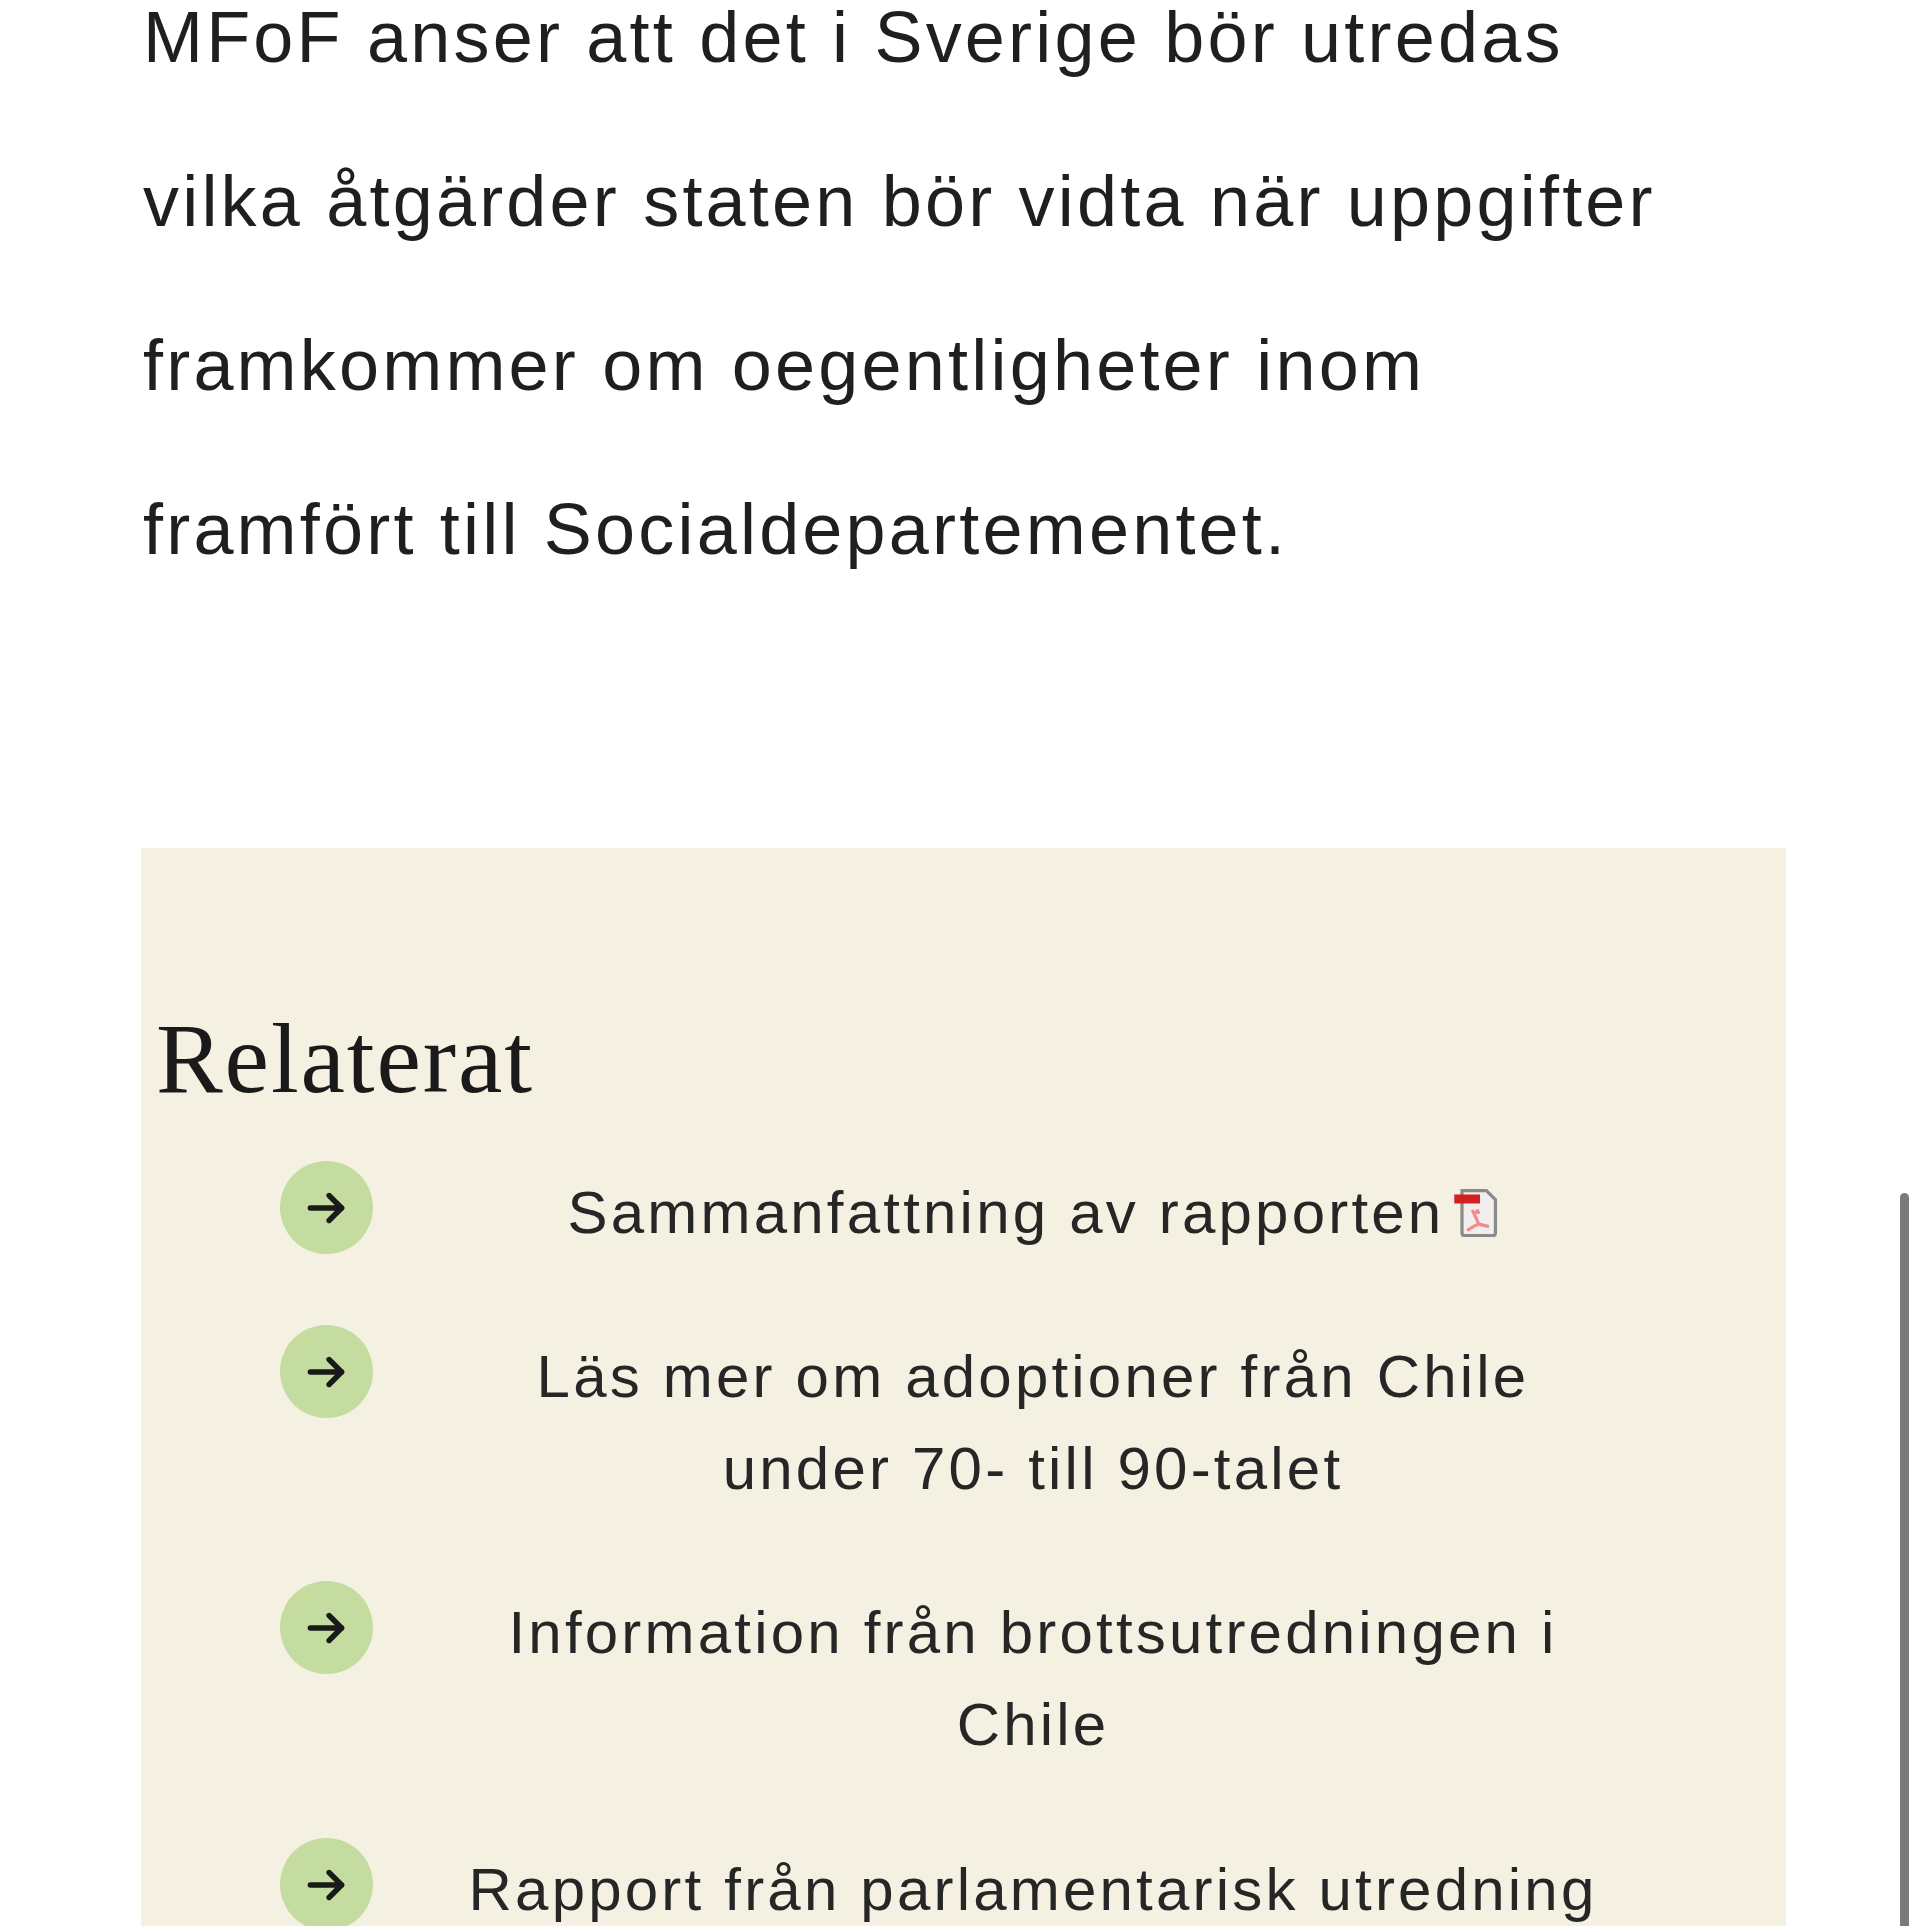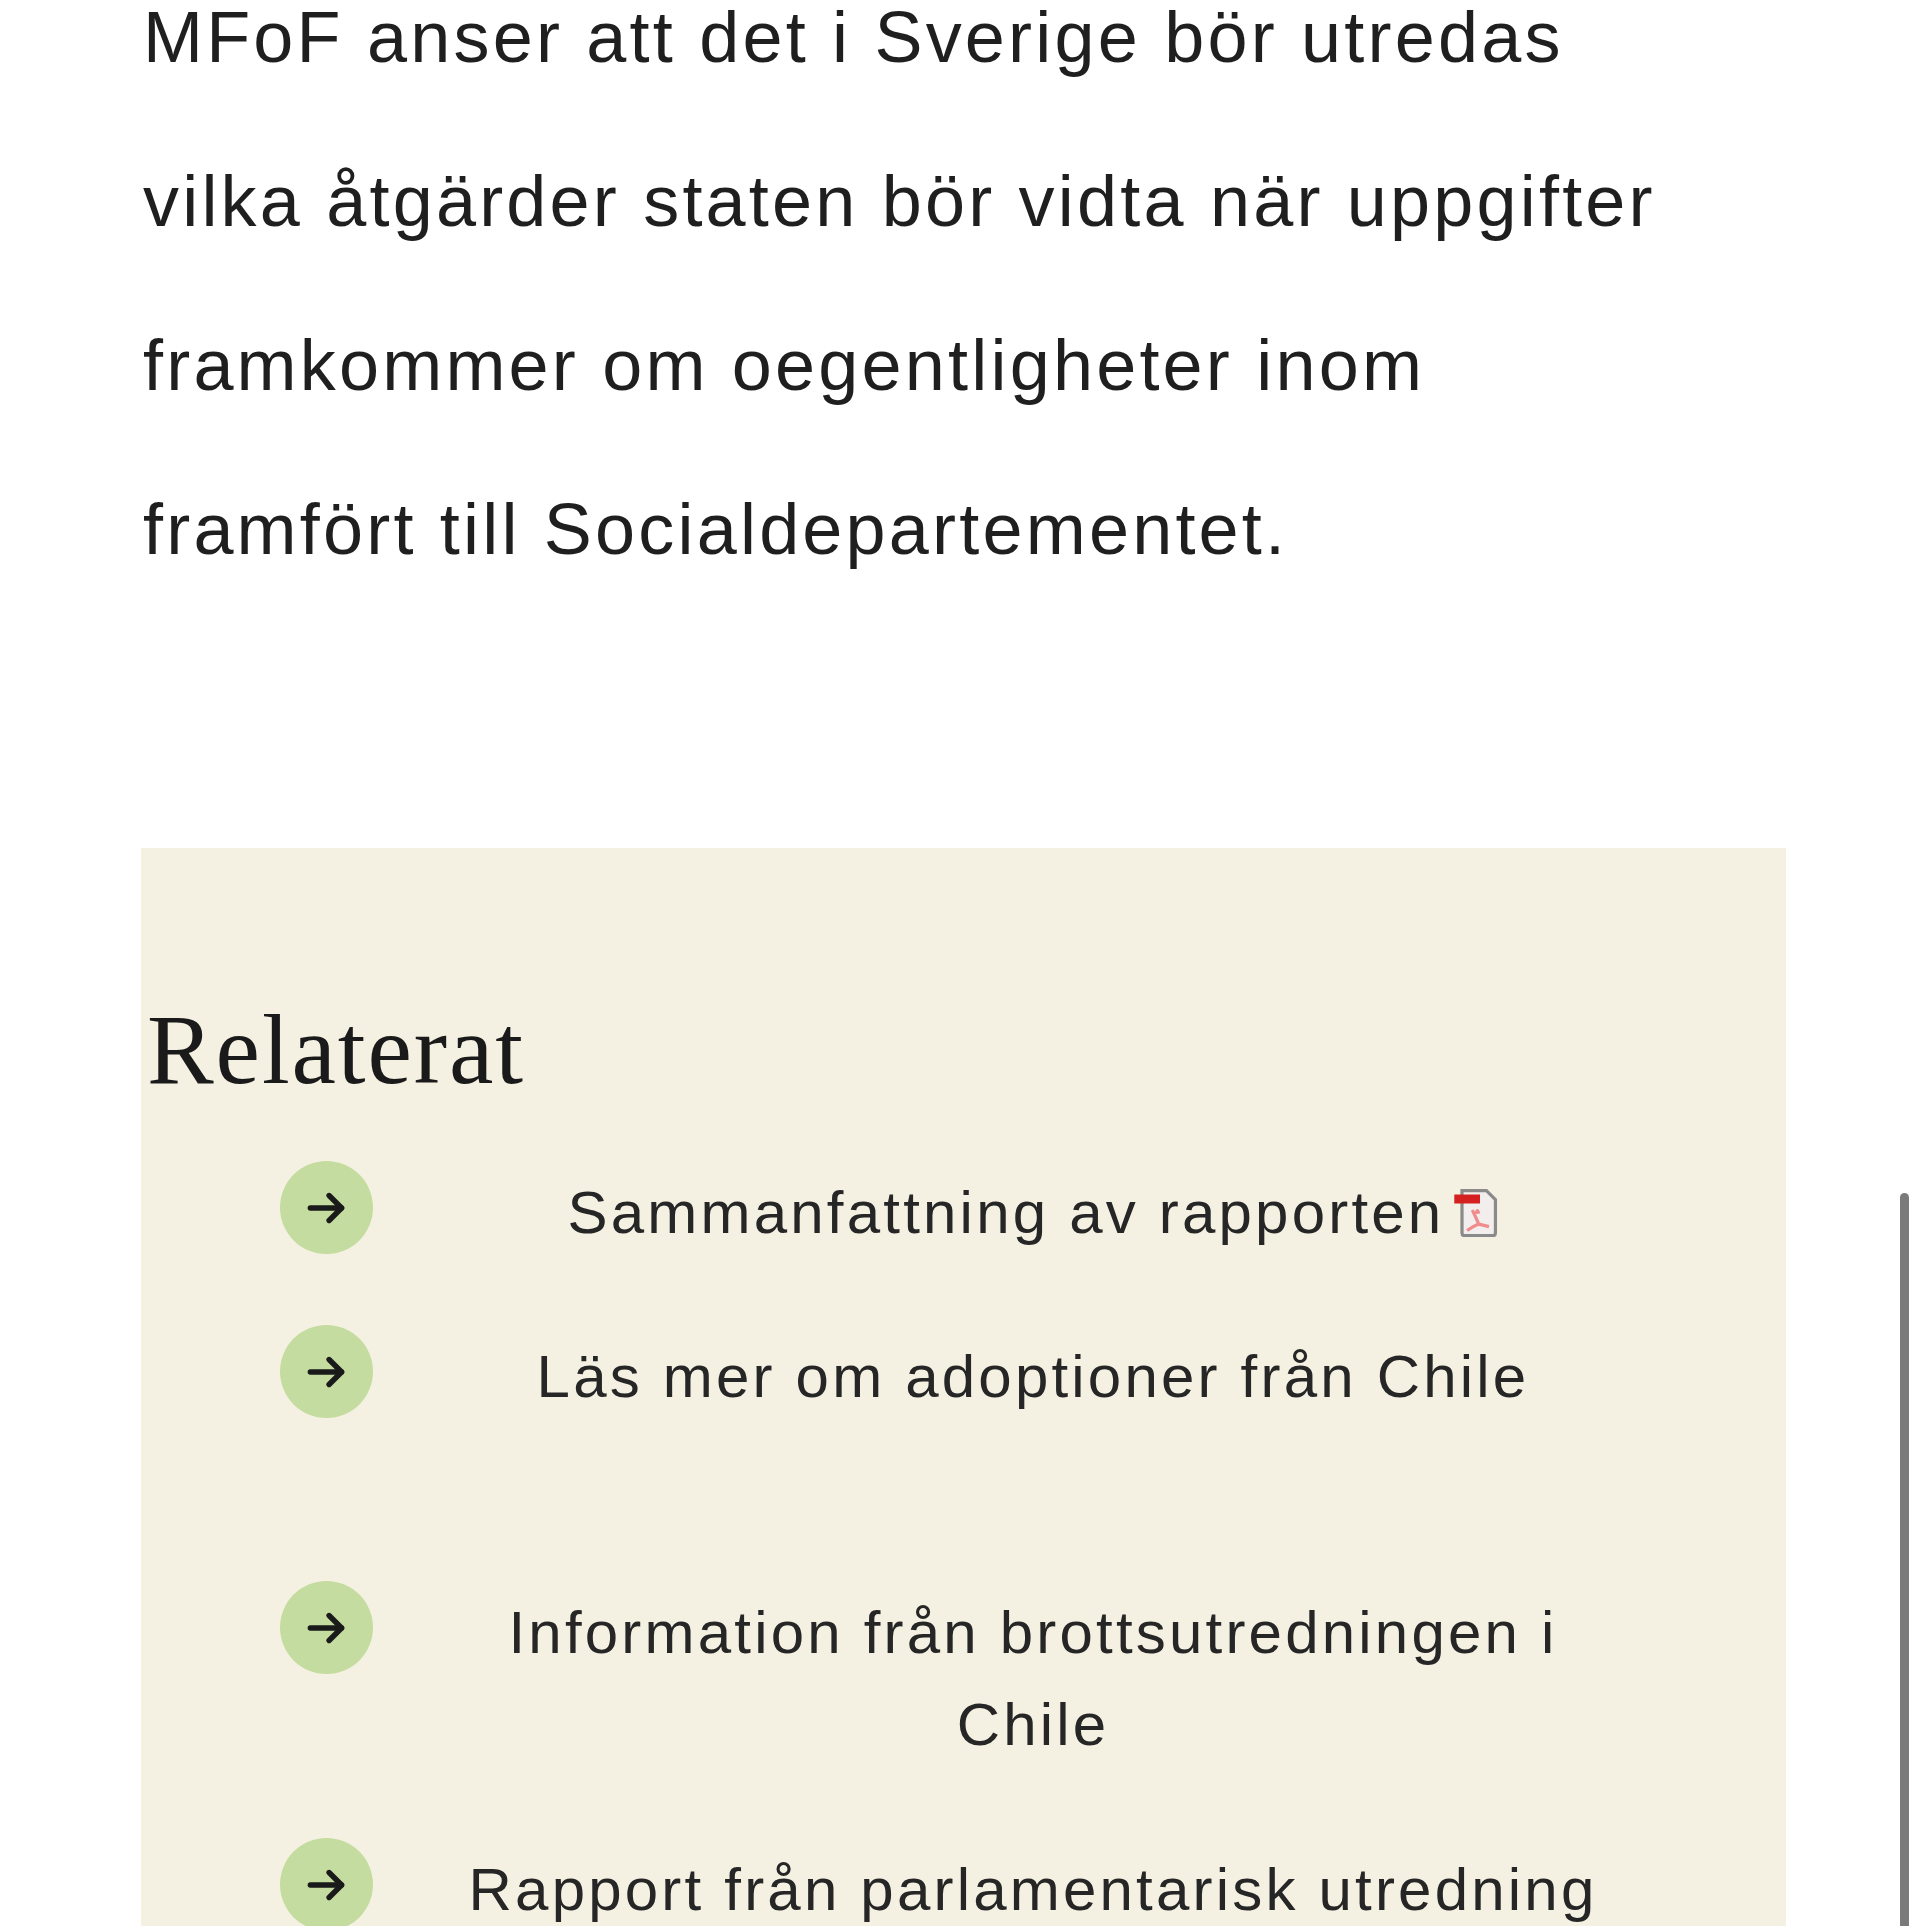--- a/index.html
+++ b/index.html
@@ -42,21 +42,21 @@
     left: 141px;
     top: 848px;
     width: 1645px;
     height: 1156px;
     background: #f5f1e2;
   }
   .related-title {
     position: absolute;
     left: 143px;
     top: 982px;
-    margin: 4px;
+    margin: 13px;
     font-family: "Liberation Serif", "DejaVu Serif", serif;
     font-weight: normal;
     font-size: 100px;
     line-height: 128px;
     letter-spacing: 1.9px;
     color: #1a1a1a;
   }
   .related-list {
     position: absolute;
     left: 0;
@@ -169,20 +169,21 @@
     <li>
       <a class="related-item" style="top:1325px;">
         <span class="arrow-circle">
           <svg viewBox="0 0 24 24" fill="none" stroke="#1a1a1a" stroke-width="2.6" stroke-linecap="round" stroke-linejoin="round">
               <path d="M4 12h15"></path>
               <path d="M13 6l6 6-6 6"></path>
             </svg>
         </span>
         <span class="item-text">
           <span class="line">Läs mer om adoptioner från Chile</span>
+          <span class="line">under 70- till 90-talet</span>
         </span>
       </a>
     </li>
 
     <li>
       <a class="related-item" style="top:1581px;">
         <span class="arrow-circle">
           <svg viewBox="0 0 24 24" fill="none" stroke="#1a1a1a" stroke-width="2.6" stroke-linecap="round" stroke-linejoin="round">
               <path d="M4 12h15"></path>
               <path d="M13 6l6 6-6 6"></path>

